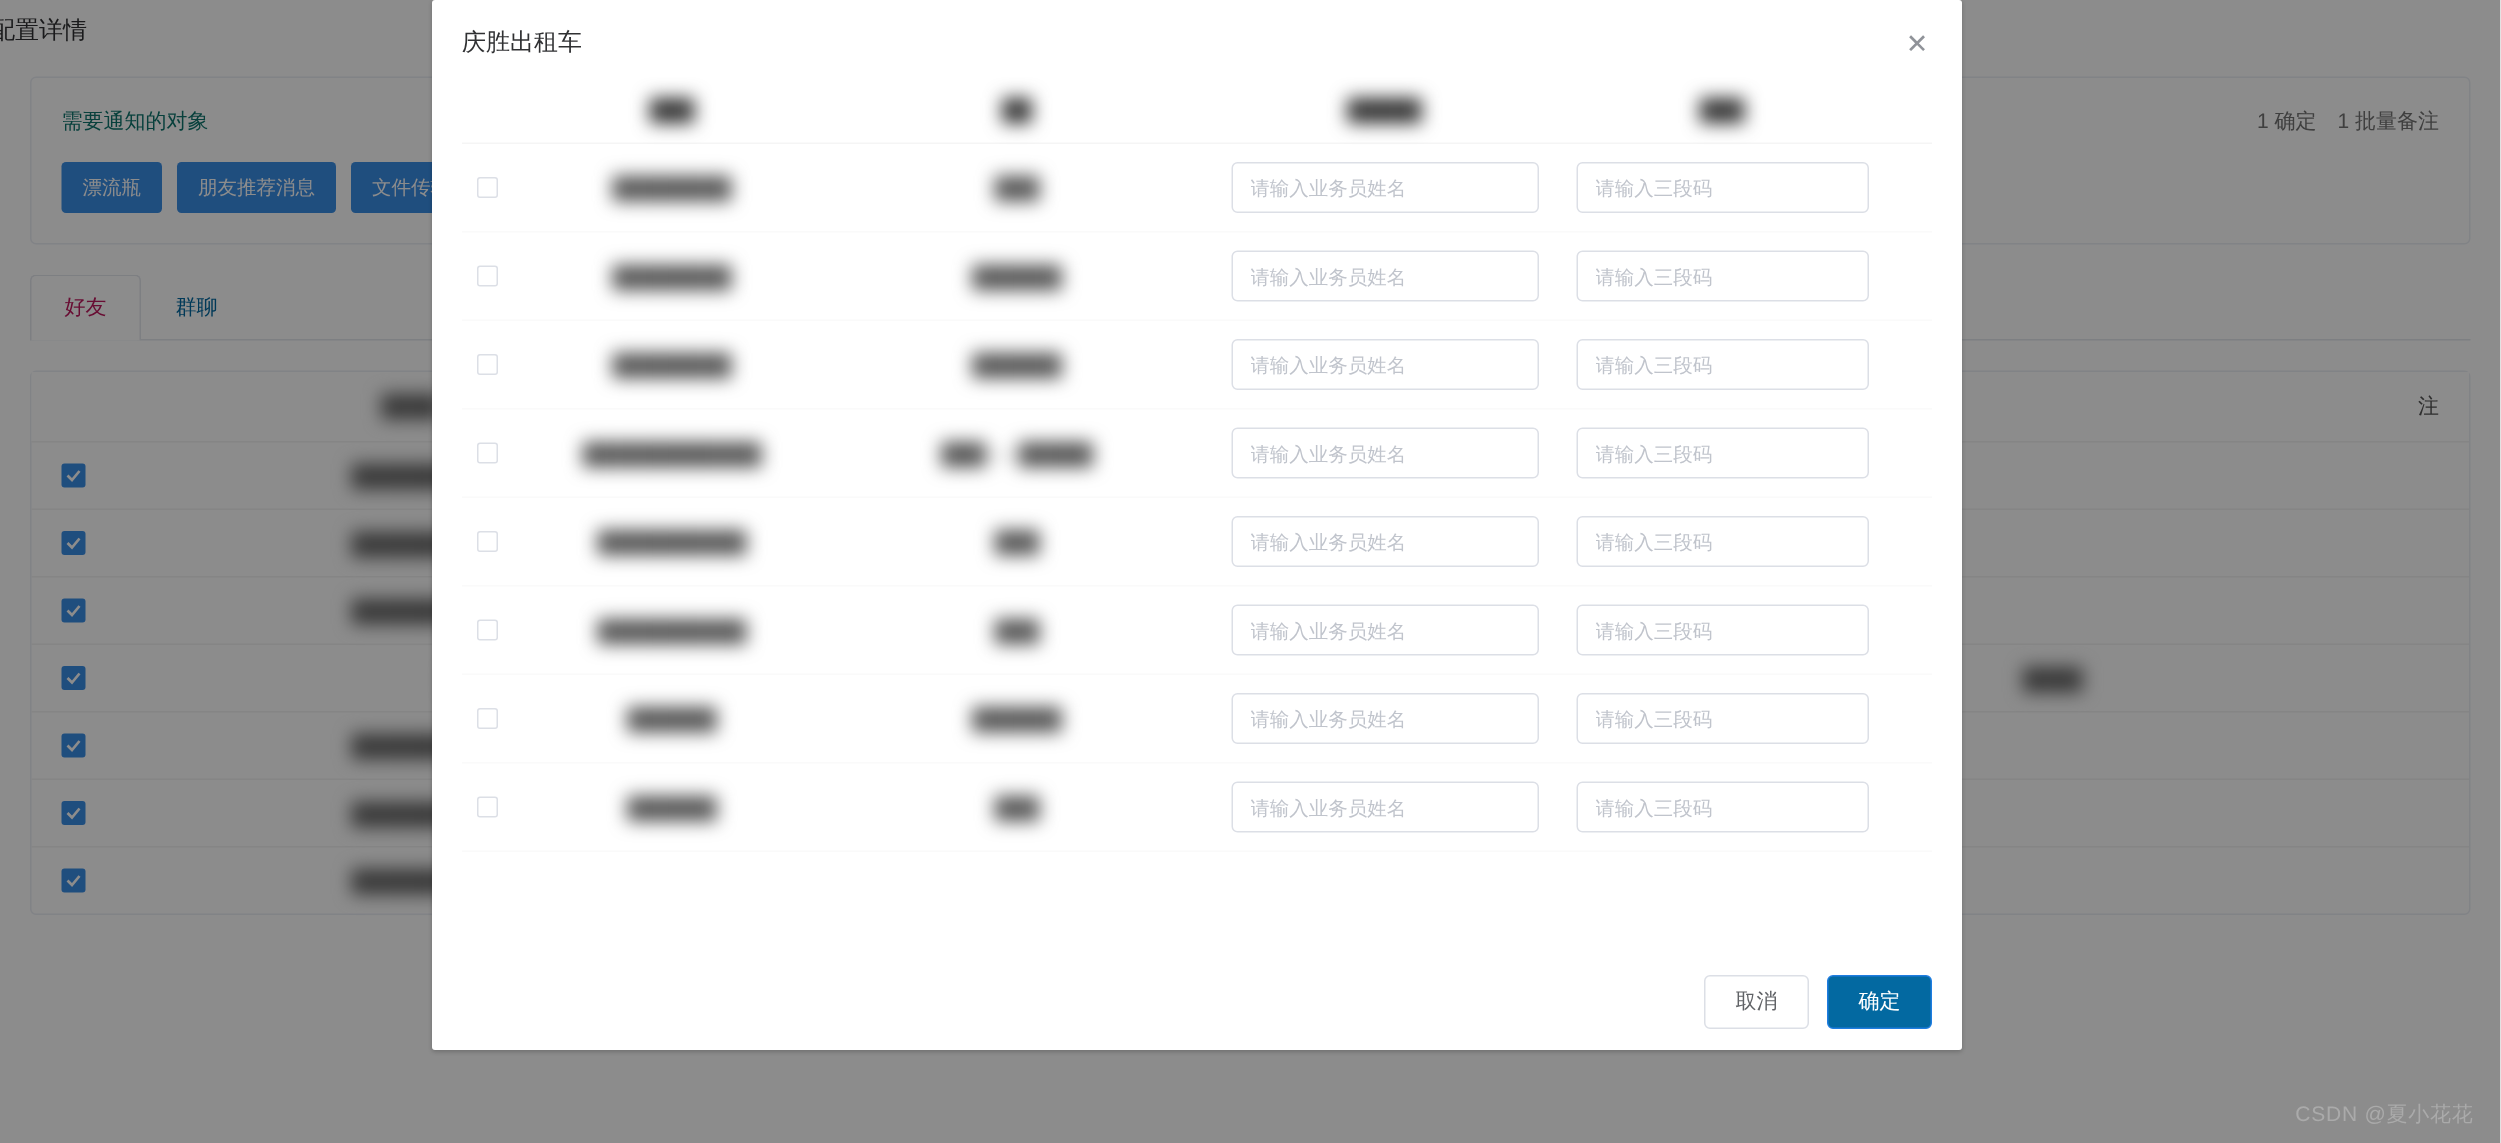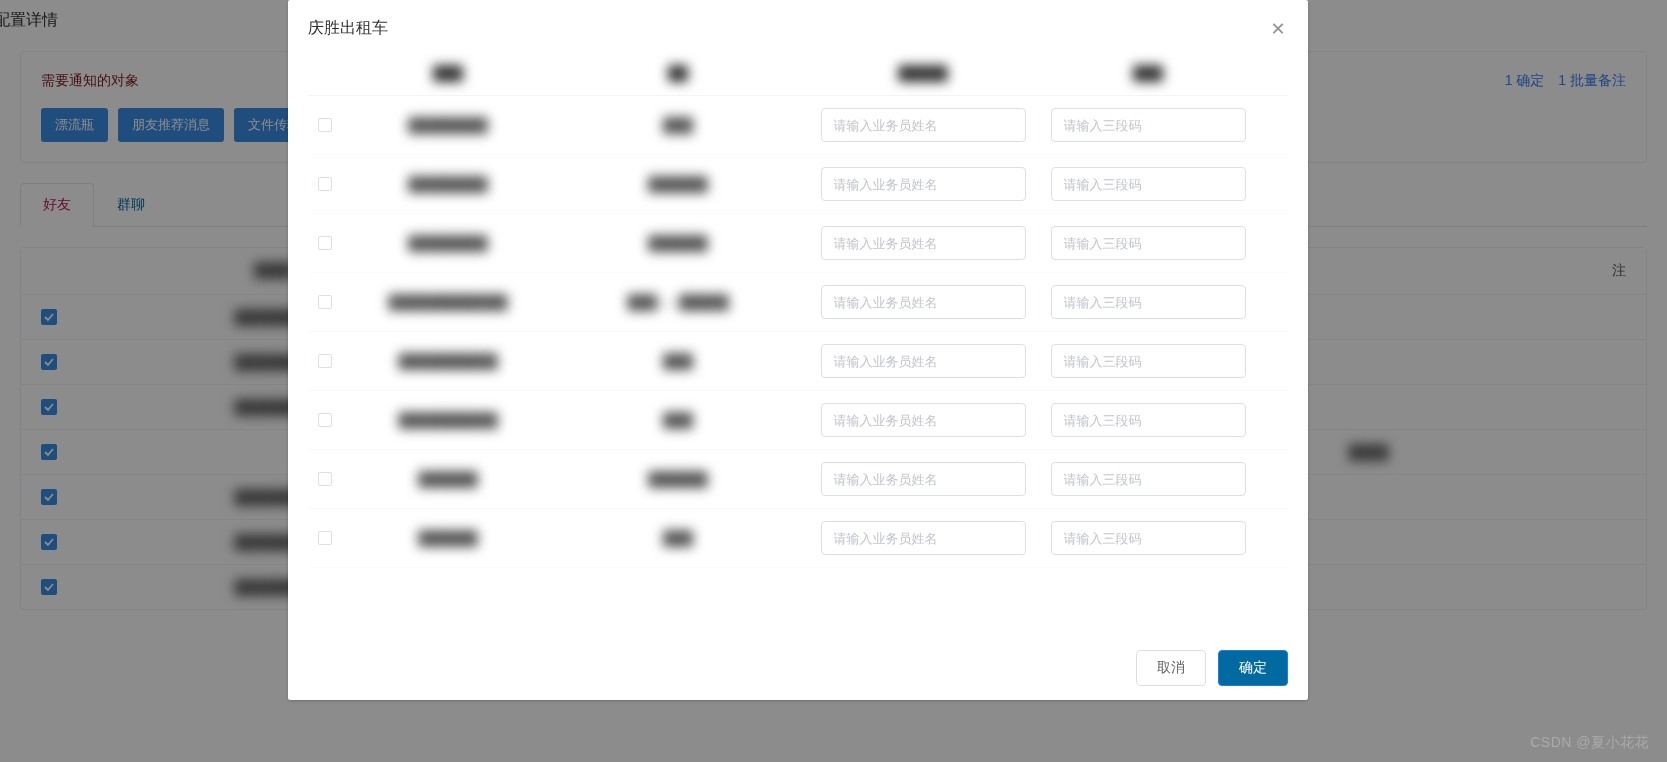--- a/index.html
+++ b/index.html
@@ -18,23 +18,23 @@
       font-size: 16px; font-weight: 500; padding: 10px 0 20px 0; margin-left: -6px;
     }
     .card {
       border: 1px solid #ebeef5; border-radius: 4px; padding: 20px;
       margin: 0 20px 20px 20px; background: #fff;
     }
     .section-header {
       display: flex; justify-content: space-between; align-items: center;
       margin-bottom: 18px;
     }
-    .section-label { font-size: 14px; color: #7f1d1d; text-align: right; }
+    .section-label { font-size: 14px; color: #0f766e; text-align: right; }
     .actions { display: flex; gap: 14px; font-size: 14px; }
-    .action-link { color: #3b82f6; cursor: pointer; }
+    .action-link { color: #737373; cursor: pointer; }
     .tag-btns { display: flex; gap: 10px; }
     .tag-btn {
       background: #3a8ee6; color: #fff; border: none; border-radius: 3px;
       padding: 8px 14px; font-size: 13px; cursor: pointer;
     }
     .tabs { display: flex; border-bottom: 1px solid #e4e7ed; margin: 0 20px; }
     .tab {
       padding: 12px 22px; font-size: 14px; cursor: pointer; color: #0369a1;
       border: 1px solid transparent; border-bottom: none; background: transparent;
     }

